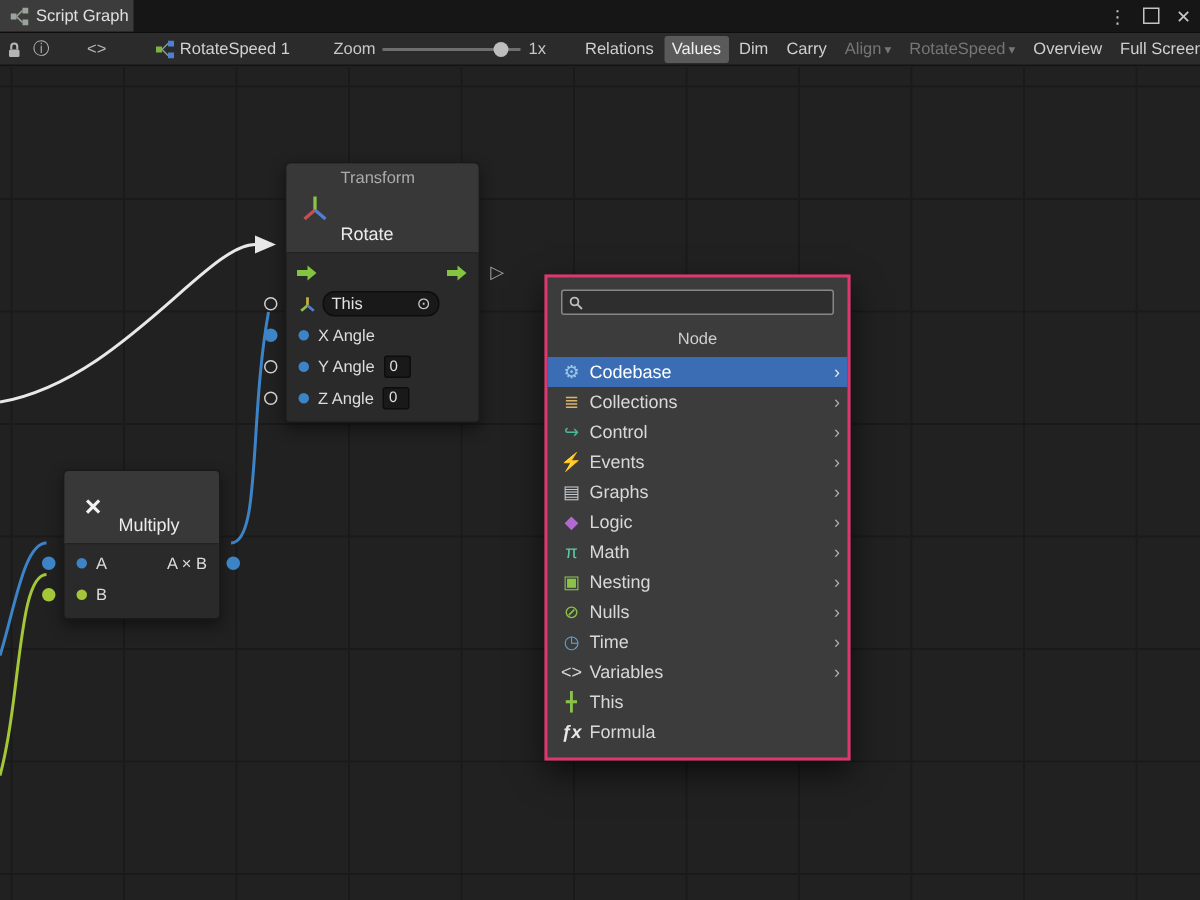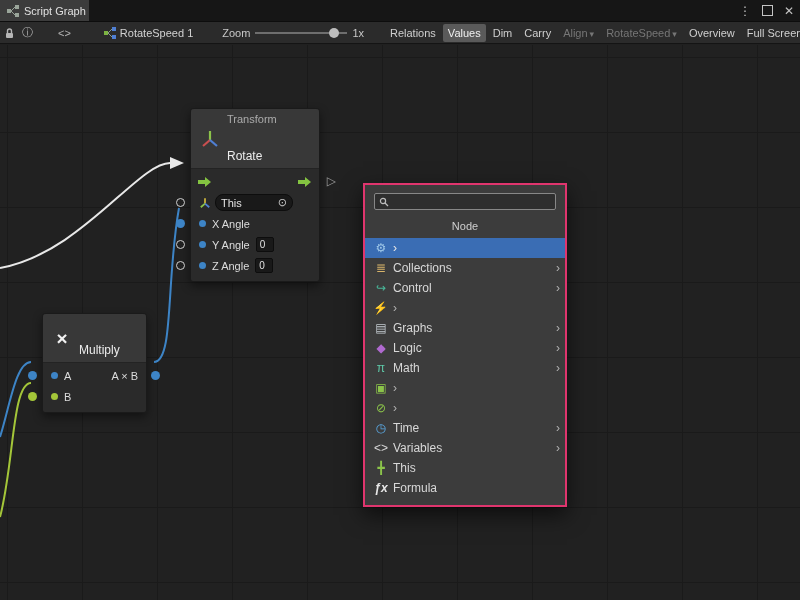--- a/index.html
+++ b/index.html
@@ -235,57 +235,61 @@
       <svg width="10" height="10" viewBox="0 0 10 10">
         <circle cx="4" cy="4" r="2.6" fill="none" stroke="#bdbdbd" stroke-width="1.2"></circle>
         <line x1="6" y1="6" x2="9" y2="9" stroke="#bdbdbd" stroke-width="1.2"></line>
       </svg>
       <input type="text" value="" style="">
     </div>
     <div class="fheader">Node</div>
 
     <div class="fitem sel">
       <span class="ficon" style="color: rgb(158, 199, 232);">⚙</span>
+      <span class="flabel">Codebase</span>
       <span class="fchev">›</span>
     </div>
     <div class="fitem">
       <span class="ficon" style="color: rgb(216, 180, 106);">≣</span>
       <span class="flabel">Collections</span>
       <span class="fchev">›</span>
     </div>
     <div class="fitem">
       <span class="ficon" style="color: rgb(73, 184, 154);">↪</span>
       <span class="flabel">Control</span>
       <span class="fchev">›</span>
     </div>
     <div class="fitem">
       <span class="ficon" style="color: rgb(245, 200, 66);">⚡</span>
+      <span class="flabel">Events</span>
       <span class="fchev">›</span>
     </div>
     <div class="fitem">
       <span class="ficon" style="color: rgb(194, 201, 207);">▤</span>
       <span class="flabel">Graphs</span>
       <span class="fchev">›</span>
     </div>
     <div class="fitem">
       <span class="ficon" style="color: rgb(176, 106, 208);">◆</span>
       <span class="flabel">Logic</span>
       <span class="fchev">›</span>
     </div>
     <div class="fitem">
       <span class="ficon" style="color: rgb(94, 201, 168);">π</span>
       <span class="flabel">Math</span>
       <span class="fchev">›</span>
     </div>
     <div class="fitem">
       <span class="ficon" style="color: rgb(139, 195, 74);">▣</span>
+      <span class="flabel">Nesting</span>
       <span class="fchev">›</span>
     </div>
     <div class="fitem">
       <span class="ficon" style="color: rgb(139, 195, 74);">⊘</span>
+      <span class="flabel">Nulls</span>
       <span class="fchev">›</span>
     </div>
     <div class="fitem">
       <span class="ficon" style="color: rgb(90, 167, 224);">◷</span>
       <span class="flabel">Time</span>
       <span class="fchev">›</span>
     </div>
     <div class="fitem">
       <span class="ficon" style="color: rgb(216, 216, 216);">&lt;&gt;</span>
       <span class="flabel">Variables</span>

